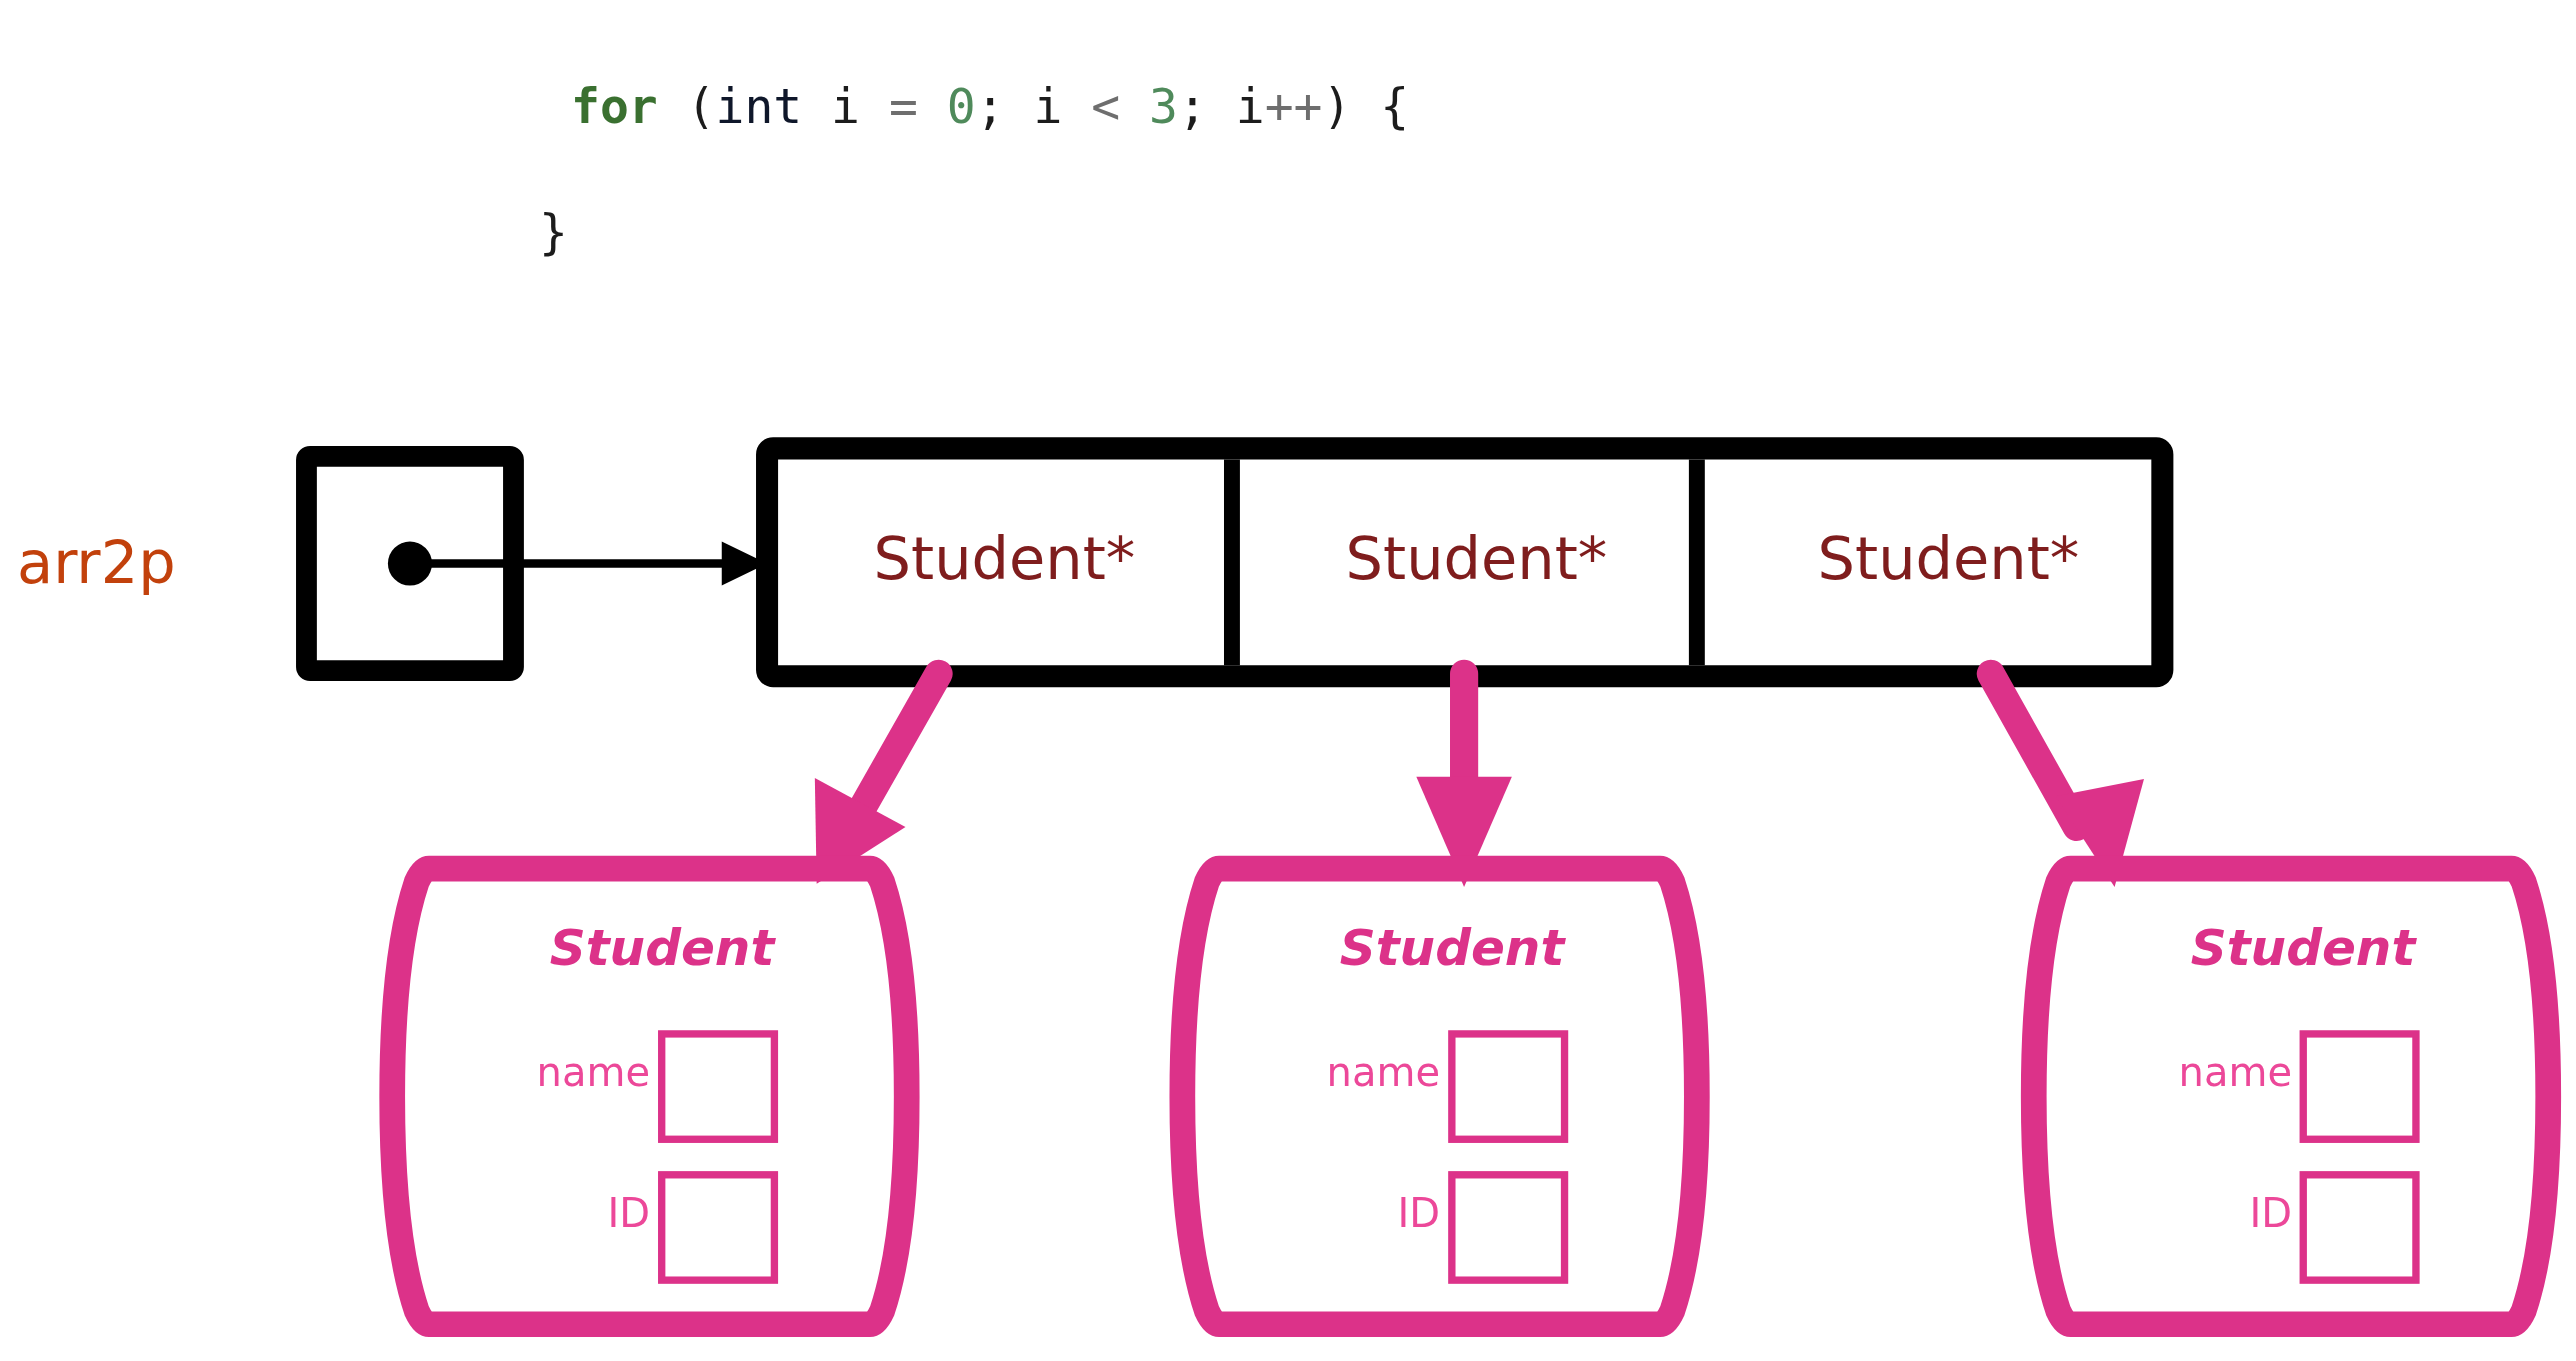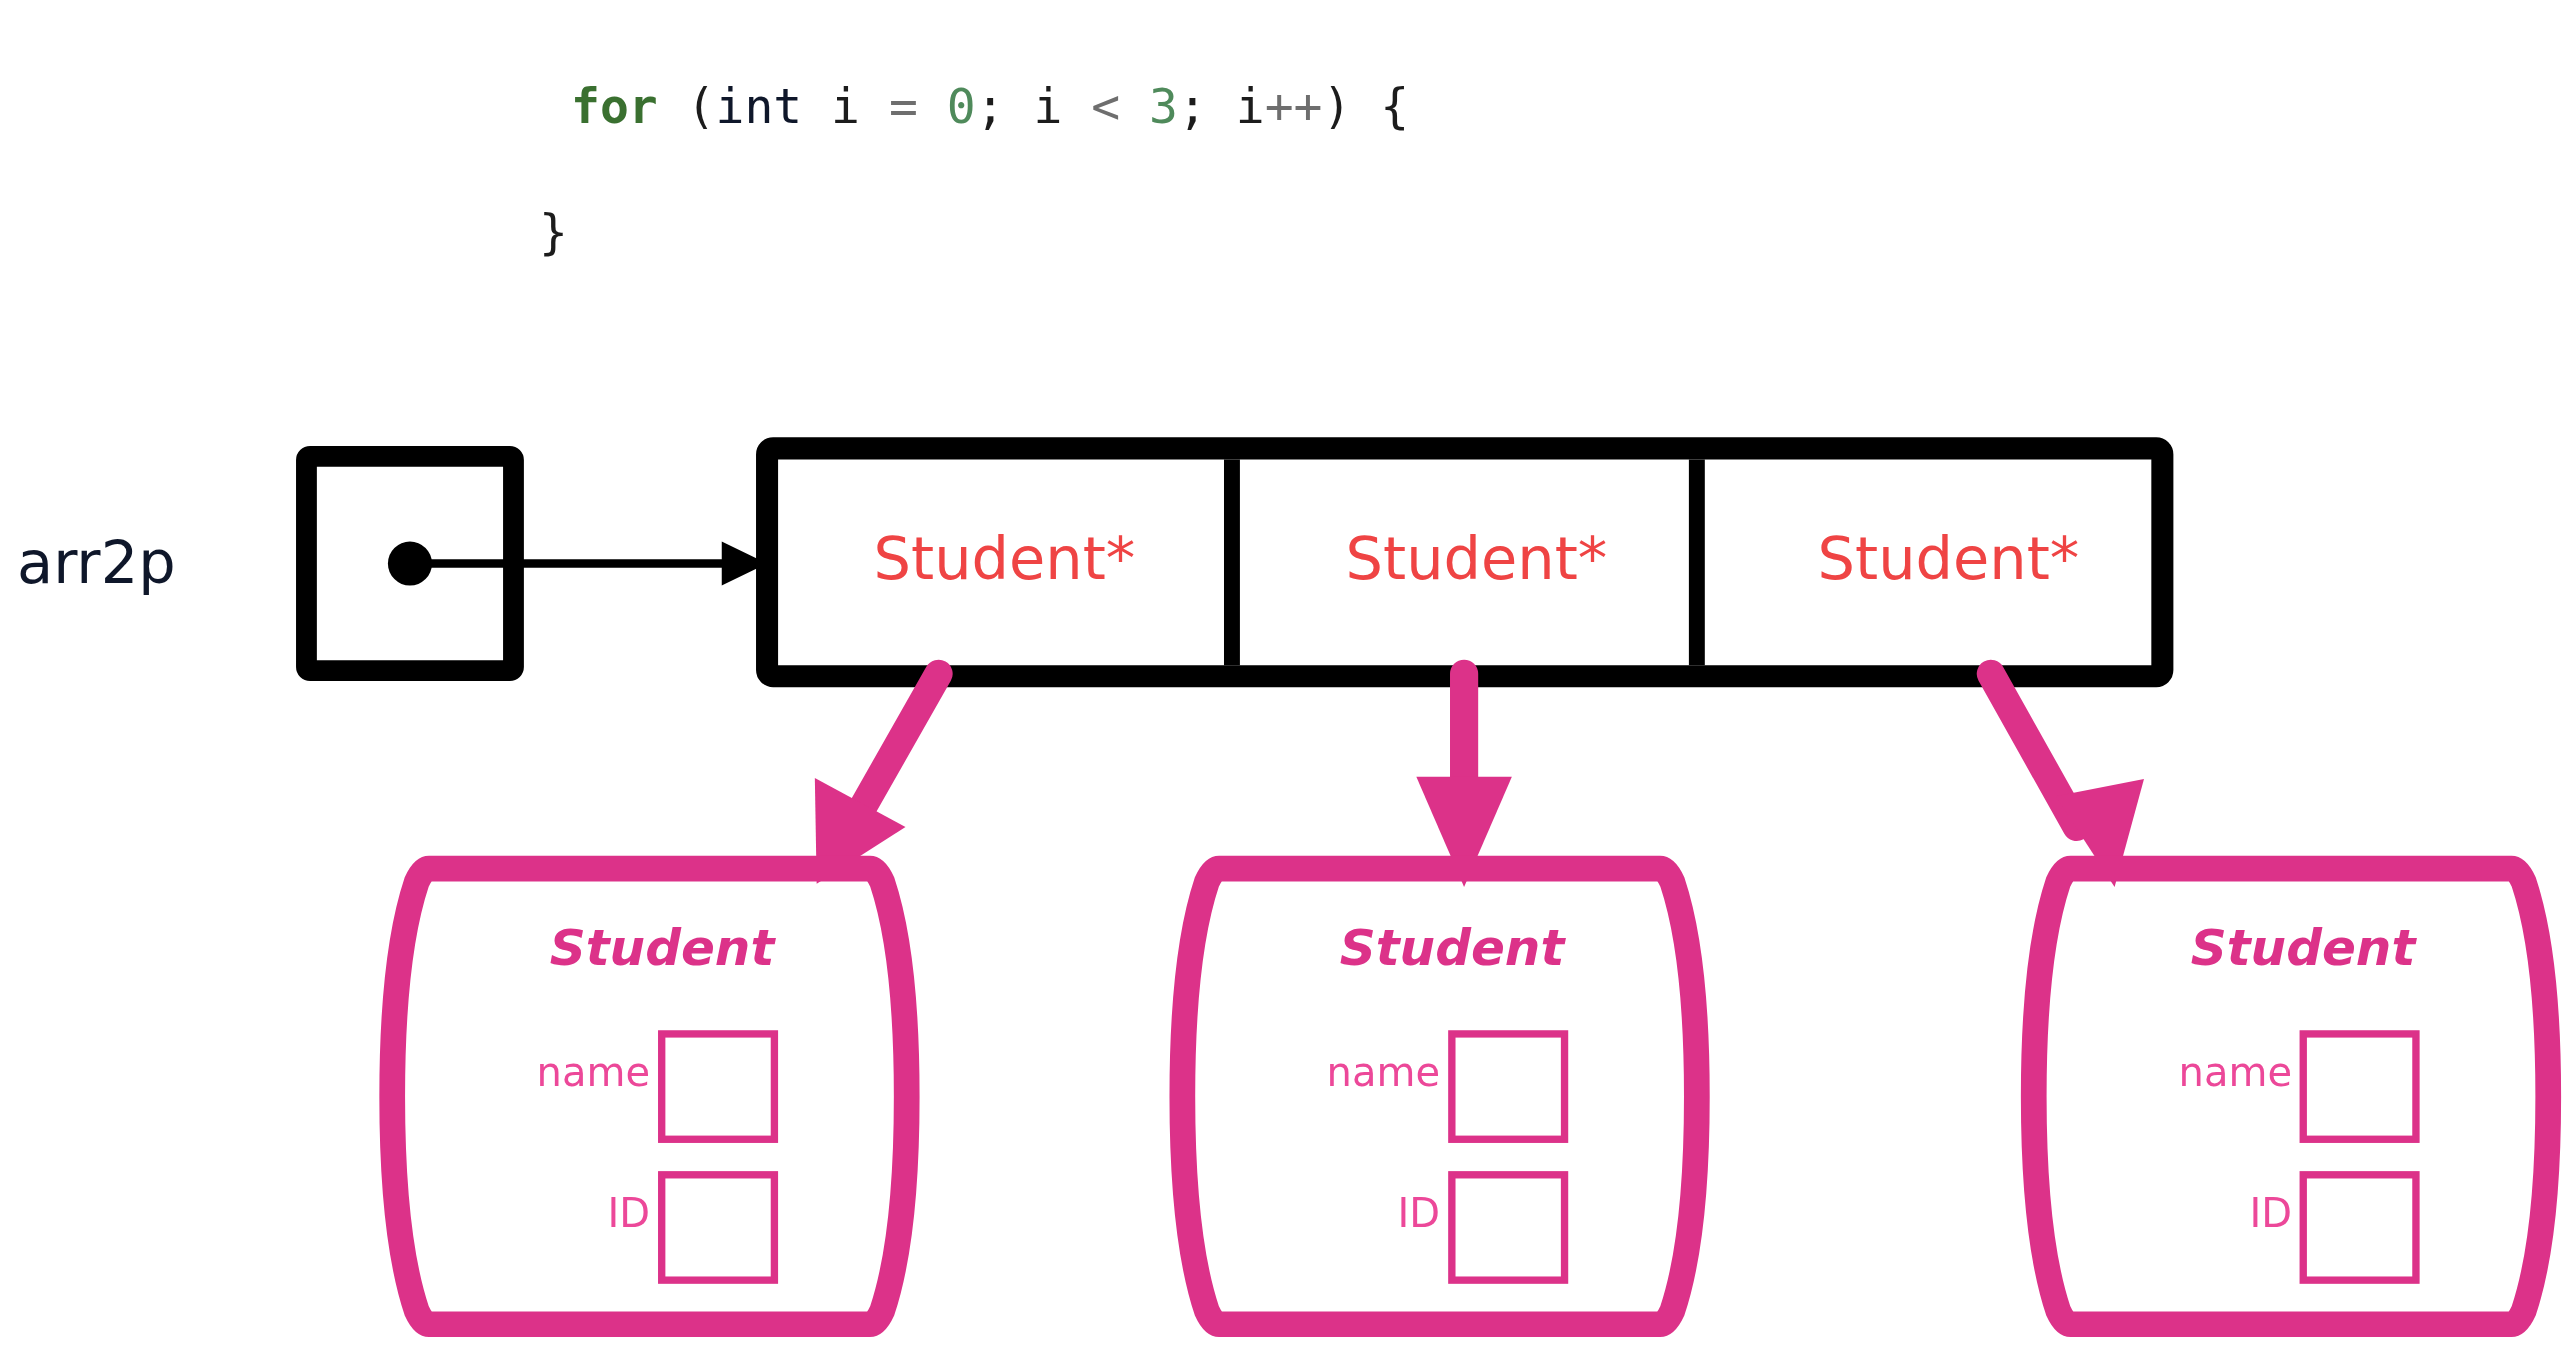--- a/index.html
+++ b/index.html
@@ -47,25 +47,25 @@
   
   .ovl {
     position: absolute;
     white-space: nowrap;
     font-family: "DejaVu Sans", sans-serif;
   }
   #arr2p-label {
     left: 17px;
     top: 528px;
     font-size: 59px;
-    color: #0f172a;
+    color: #c2410c;
   }
   .cell-label {
     font-size: 59px;
-    color: #ef4444;
+    color: #7f1d1d;
     top: 524px;
     text-align: center;
   }
   #cell-label-0 { left: 790px; width: 429px; }
   #cell-label-1 { left: 1262px; width: 429px; }
   #cell-label-2 { left: 1734px; width: 429px; }
 
   .student-title {
     font-size: 50px;
     font-weight: bold;

